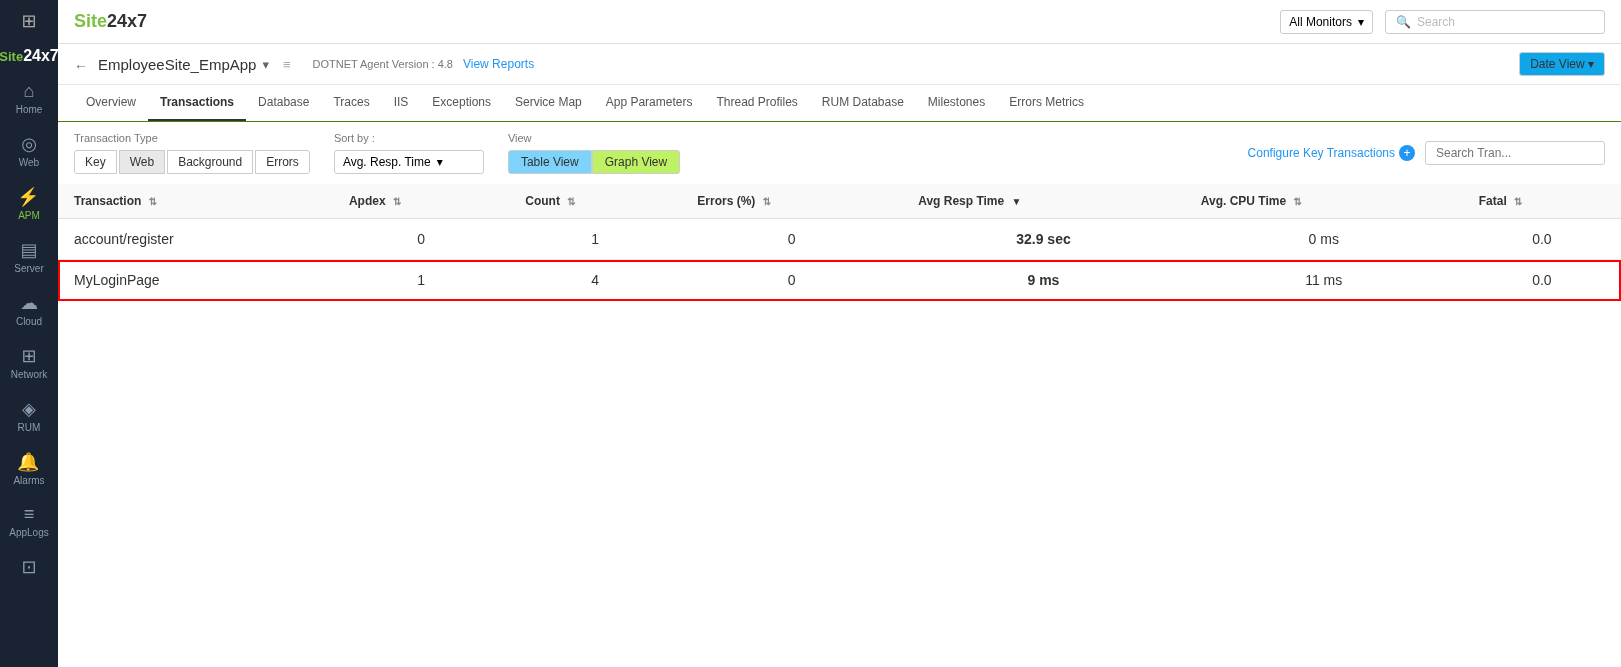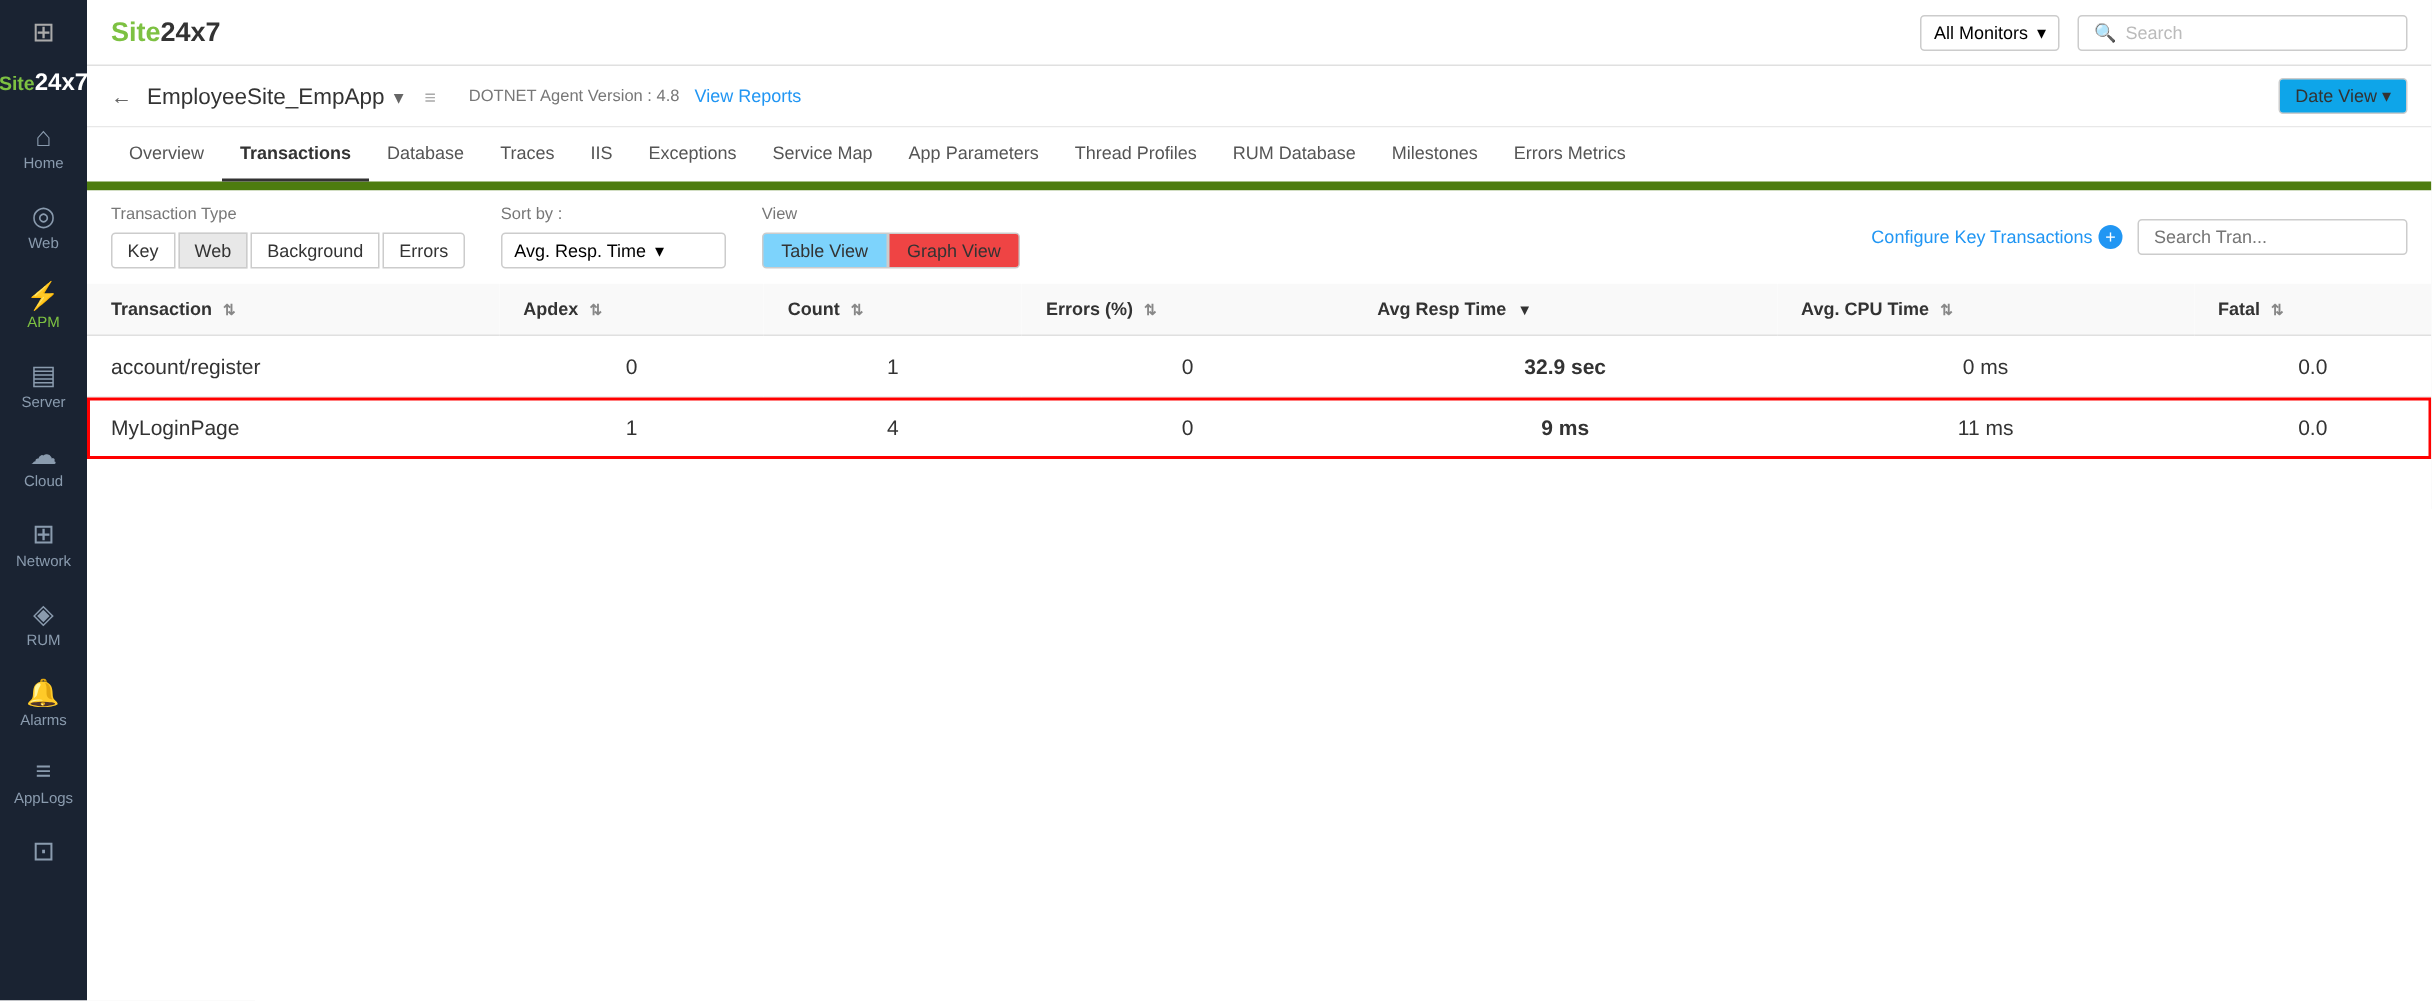--- a/index.html
+++ b/index.html
@@ -149,21 +149,21 @@
       cursor: pointer;
       background: #0ea5e9;
       color: #333;
     }
 
     
     .nav-tabs {
       display: flex;
       align-items: center;
       padding: 0 16px;
-      border-bottom: 6px solid #4d7c0f;
+      border-bottom: 1px solid #4d7c0f;
       background: #fff;
       flex-shrink: 0;
     }
     .nav-tab {
       padding: 10px 12px;
       font-size: 12px;
       color: #555;
       cursor: pointer;
       border-bottom: 2px solid transparent;
       white-space: nowrap;
@@ -219,21 +219,21 @@
       gap: 6px;
       cursor: pointer;
       min-width: 150px;
     }
 
     .view-btn-group {
       display: flex;
     }
     .view-btn {
       border: 1px solid #ccc;
-      background: #ef4444;
+      background: #bef264;
       padding: 4px 12px;
       font-size: 12px;
       cursor: pointer;
       color: #333;
     }
     .view-btn:first-child { border-radius: 3px 0 0 3px; }
     .view-btn:last-child { border-radius: 0 3px 3px 0; }
     .view-btn.active { background: #7dd3fc; }
 
     .toolbar-right {

